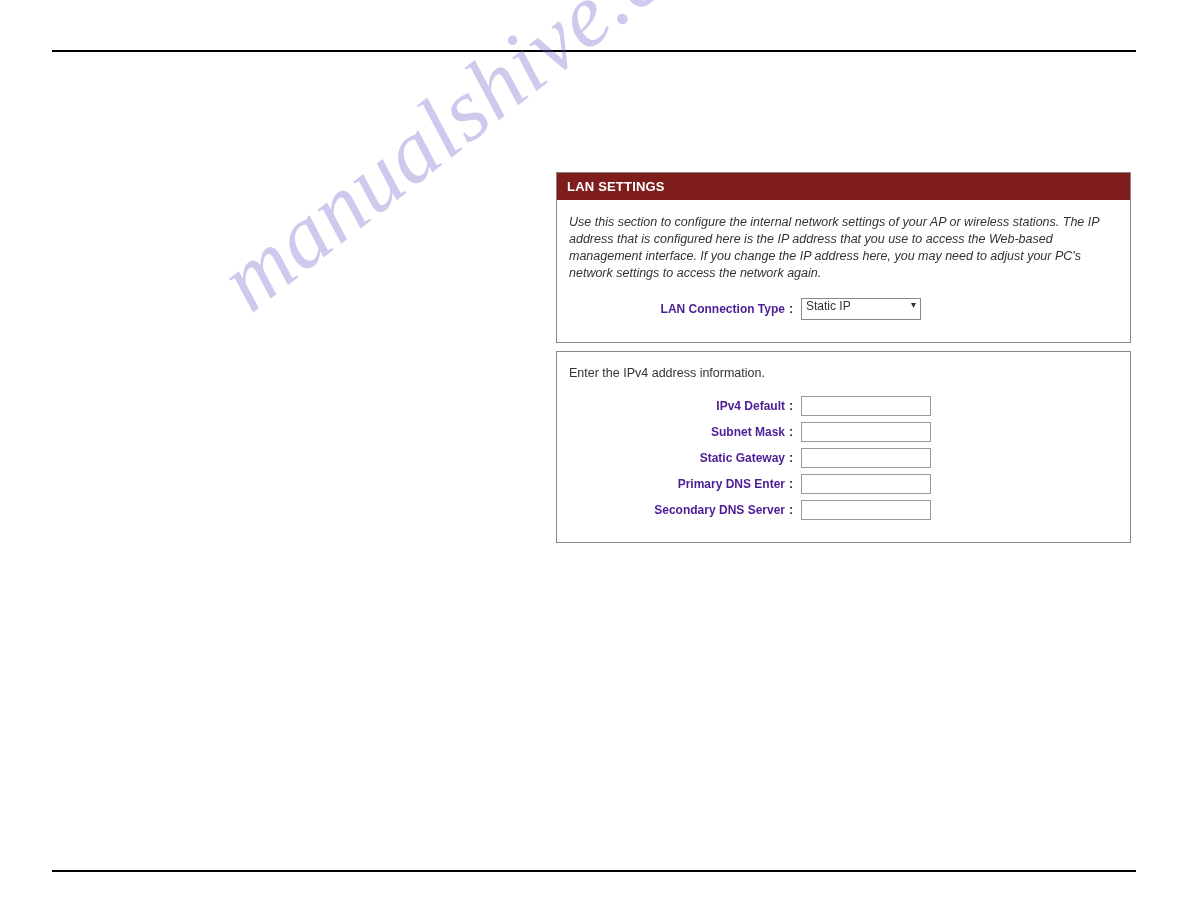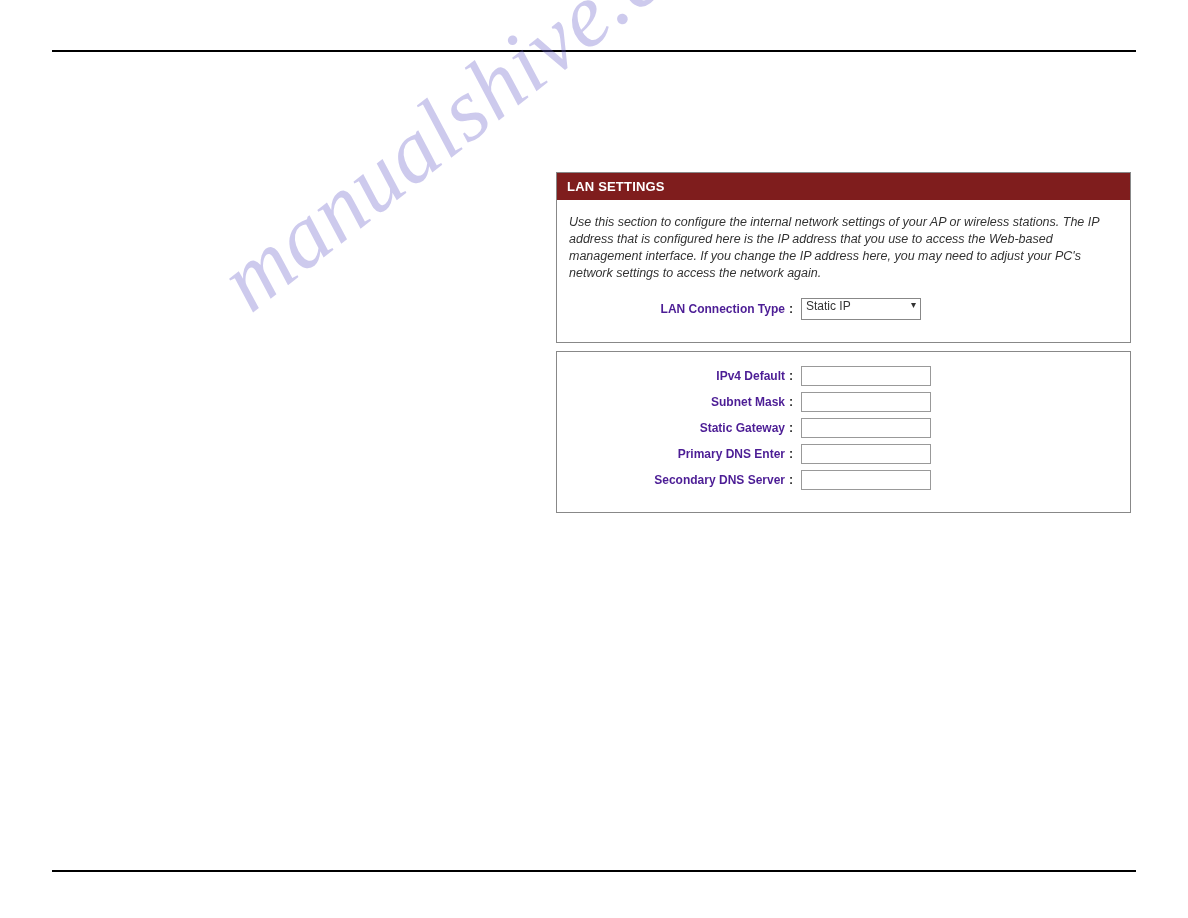--- a/index.html
+++ b/index.html
@@ -141,20 +141,21 @@
         <div class="form-select">
           <span class="select-value">Static IP</span>
           <span class="select-arrow">▾</span>
         </div>
       </div>
     </div>
   </div>
 
   <div class="panel">
     <div class="panel-body">
+      <div class="desc2">Enter the IPv4 address information.</div>
 
       <div class="form-row">
         <div class="form-label">IPv4 Default</div>
         <div class="form-colon">:</div>
         <input class="form-input" type="text" value="" style="">
       </div>
 
       <div class="form-row">
         <div class="form-label">Subnet Mask</div>
         <div class="form-colon">:</div>

